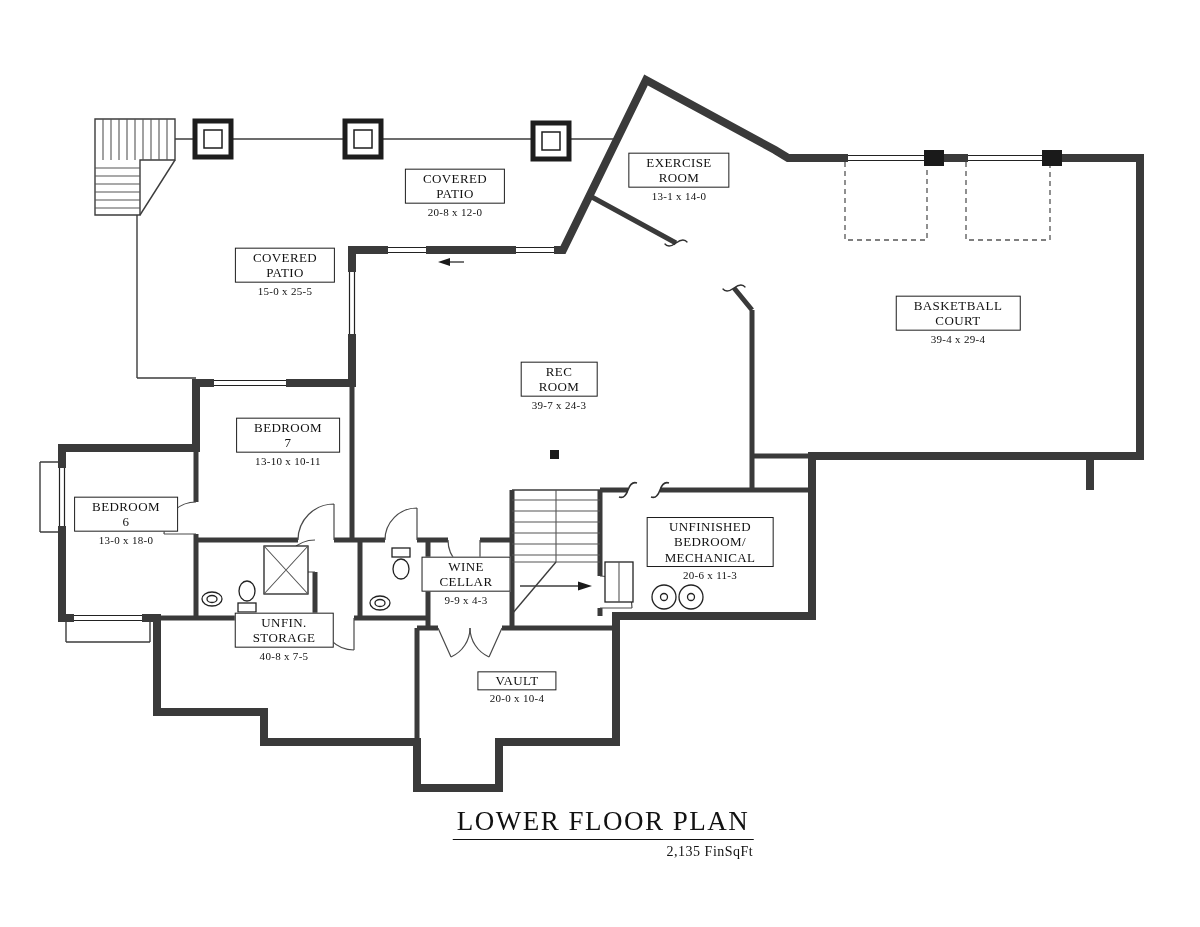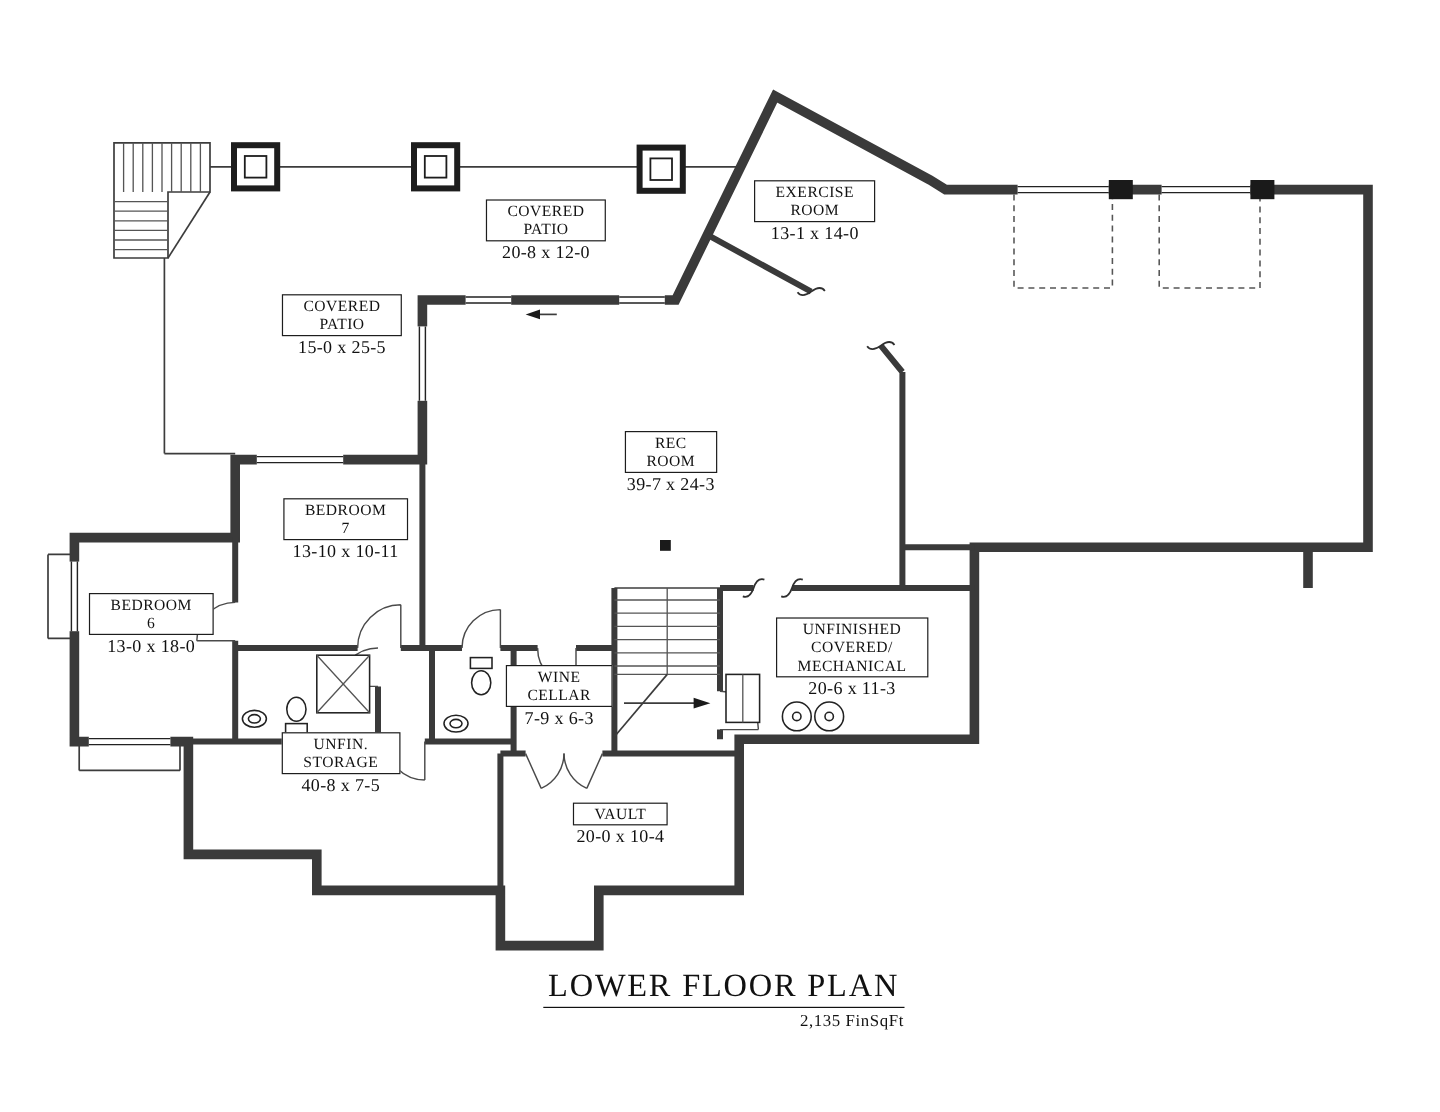--- a/index.html
+++ b/index.html
@@ -25,21 +25,21 @@
   .room-label{
     position:absolute;transform:translate(-50%,-50%);
     display:flex;flex-direction:column;align-items:center;
     text-align:center;pointer-events:none;
   }
   .name-box{
     border:1.5px solid #1d1d1d;background:#fff;
     padding:1px 17px;font-size:13px;line-height:1.18;letter-spacing:.4px;
     white-space:nowrap;
   }
-  .dims{font-size:15px;margin-top:2px;letter-spacing:.3px;white-space:nowrap;}
+  .dims{font-size:11px;margin-top:2px;letter-spacing:.3px;white-space:nowrap;}
   
   .title-block{
     position:absolute;left:603px;top:833px;transform:translate(-50%,-50%);
     text-align:right;
   }
   .title-main{
     font-size:27px;letter-spacing:1.5px;border-bottom:1.8px solid #111;
     padding:0 4px 2px 4px;display:inline-block;white-space:nowrap;
   }
   .title-sub{font-size:14px;margin-top:4px;letter-spacing:.5px;}
@@ -211,20 +211,27 @@
   </div>
 
   <div class="room-label" style="left:679px;top:177px">
     <div class="name-box">
       <div>EXERCISE</div>
       <div>ROOM</div>
     </div>
     <div class="dims">13-1 x 14-0</div>
   </div>
 
+  <div class="room-label" style="left:958px;top:320px">
+    <div class="name-box">
+      <div>BASKETBALL</div>
+      <div>COURT</div>
+    </div>
+    <div class="dims">39-4 x 29-4</div>
+  </div>
 
   <div class="room-label" style="left:559px;top:386px">
     <div class="name-box">
       <div>REC</div>
       <div>ROOM</div>
     </div>
     <div class="dims">39-7 x 24-3</div>
   </div>
 
   <div class="room-label" style="left:288px;top:442px">
@@ -239,32 +246,32 @@
     <div class="name-box">
       <div>BEDROOM</div>
       <div>6</div>
     </div>
     <div class="dims">13-0 x 18-0</div>
   </div>
 
   <div class="room-label" style="left:710px;top:549px">
     <div class="name-box">
       <div>UNFINISHED</div>
-      <div>COVERED/</div>
+      <div>BEDROOM/</div>
       <div>MECHANICAL</div>
     </div>
     <div class="dims">20-6 x 11-3</div>
   </div>
 
   <div class="room-label" style="left:466px;top:581px">
     <div class="name-box">
       <div>WINE</div>
       <div>CELLAR</div>
     </div>
-    <div class="dims">7-9 x 6-3</div>
+    <div class="dims">9-9 x 4-3</div>
   </div>
 
   <div class="room-label" style="left:284px;top:637px">
     <div class="name-box">
       <div>UNFIN.</div>
       <div>STORAGE</div>
     </div>
     <div class="dims">40-8 x 7-5</div>
   </div>
 

